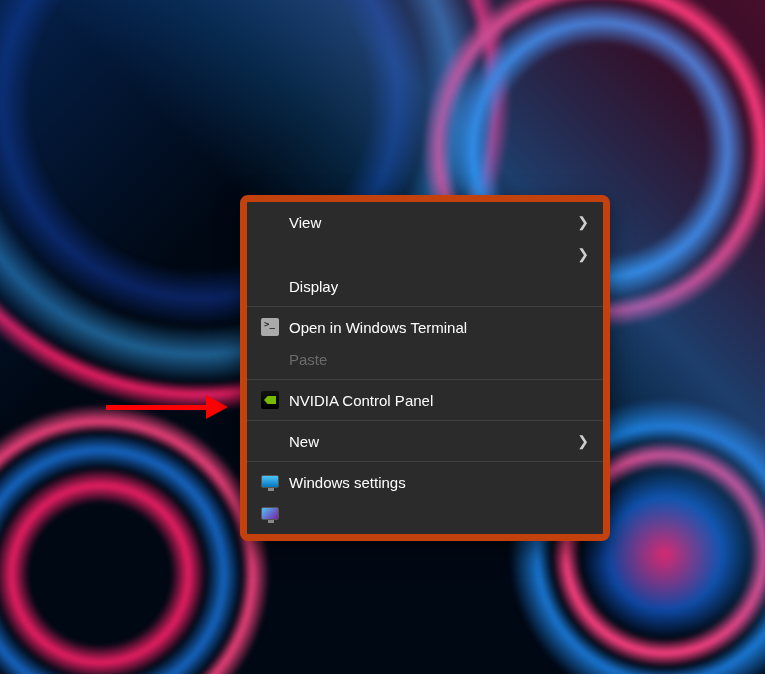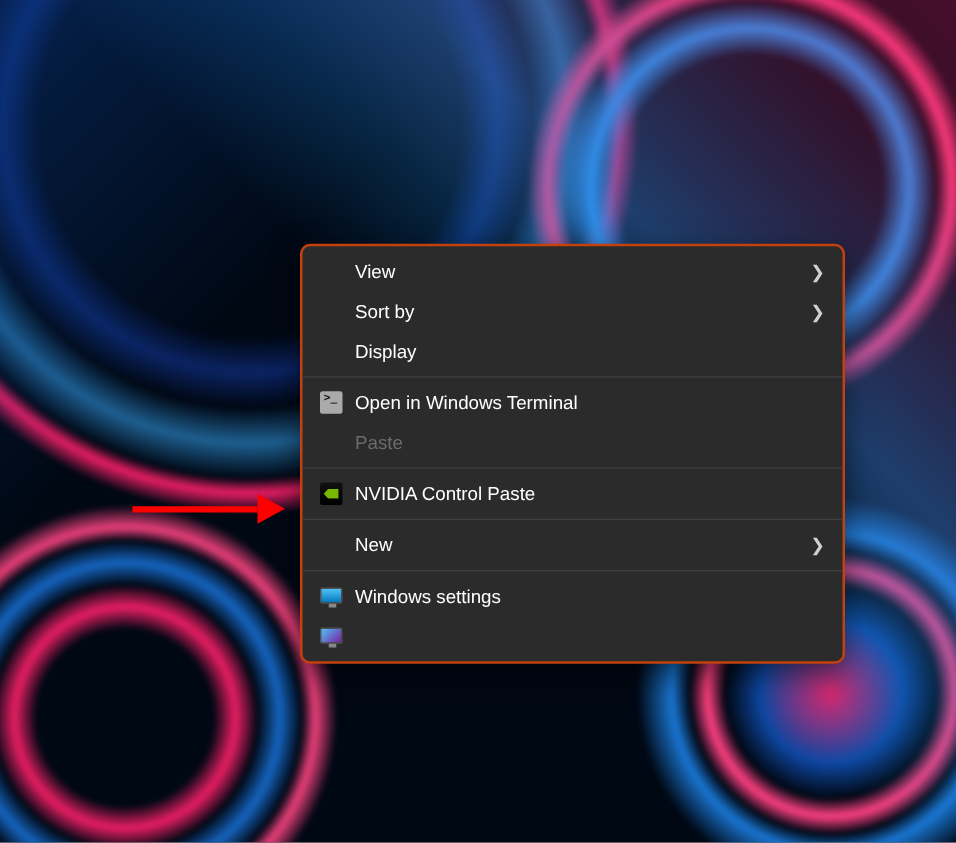--- a/index.html
+++ b/index.html
@@ -31,23 +31,23 @@
       background:
         linear-gradient(135deg, rgba(13,71,161,0.4) 0%, transparent 30%),
         linear-gradient(225deg, rgba(233,30,99,0.3) 0%, transparent 40%),
         linear-gradient(45deg, transparent 50%, rgba(33,150,243,0.4) 70%, transparent 90%);
     }
     
     .context-menu {
       position: absolute;
       left: 240px;
       top: 195px;
-      width: 436px;
+      width: 370px;
       background: #2b2b2b;
-      border: 2px solid #c2410c;
+      border: 7px solid #c2410c;
       border-radius: 8px;
       box-shadow: 0 8px 24px rgba(0,0,0,0.5);
       padding: 4px 0;
       font-size: 15px;
       color: #ffffff;
     }
     
     .menu-item {
       display: flex;
       align-items: center;
@@ -108,21 +108,20 @@
 
   <div class="context-menu">
 
     <div class="menu-item">
       <span class="icon-slot"></span>
       <span class="label">View</span>
       <span class="chevron">❯</span>
     </div>
     <div class="menu-item">
       <span class="icon-slot"></span>
-      <span class="label">Sort by</span>
       <span class="chevron">❯</span>
     </div>
     <div class="menu-item">
       <span class="icon-slot"></span>
       <span class="label">Display</span>
     </div>
 
     <div class="separator"></div>
 
     <div class="menu-item">
@@ -135,21 +134,21 @@
       <span class="icon-slot"></span>
       <span class="label">Paste</span>
     </div>
 
     <div class="separator"></div>
 
     <div class="menu-item">
       <span class="icon-slot">
           <span class="ico nvidia-ico"></span>
         </span>
-      <span class="label">NVIDIA Control Paste</span>
+      <span class="label">NVIDIA Control Panel</span>
     </div>
 
     <div class="separator"></div>
 
     <div class="menu-item">
       <span class="icon-slot"></span>
       <span class="label">New</span>
       <span class="chevron">❯</span>
     </div>
 

